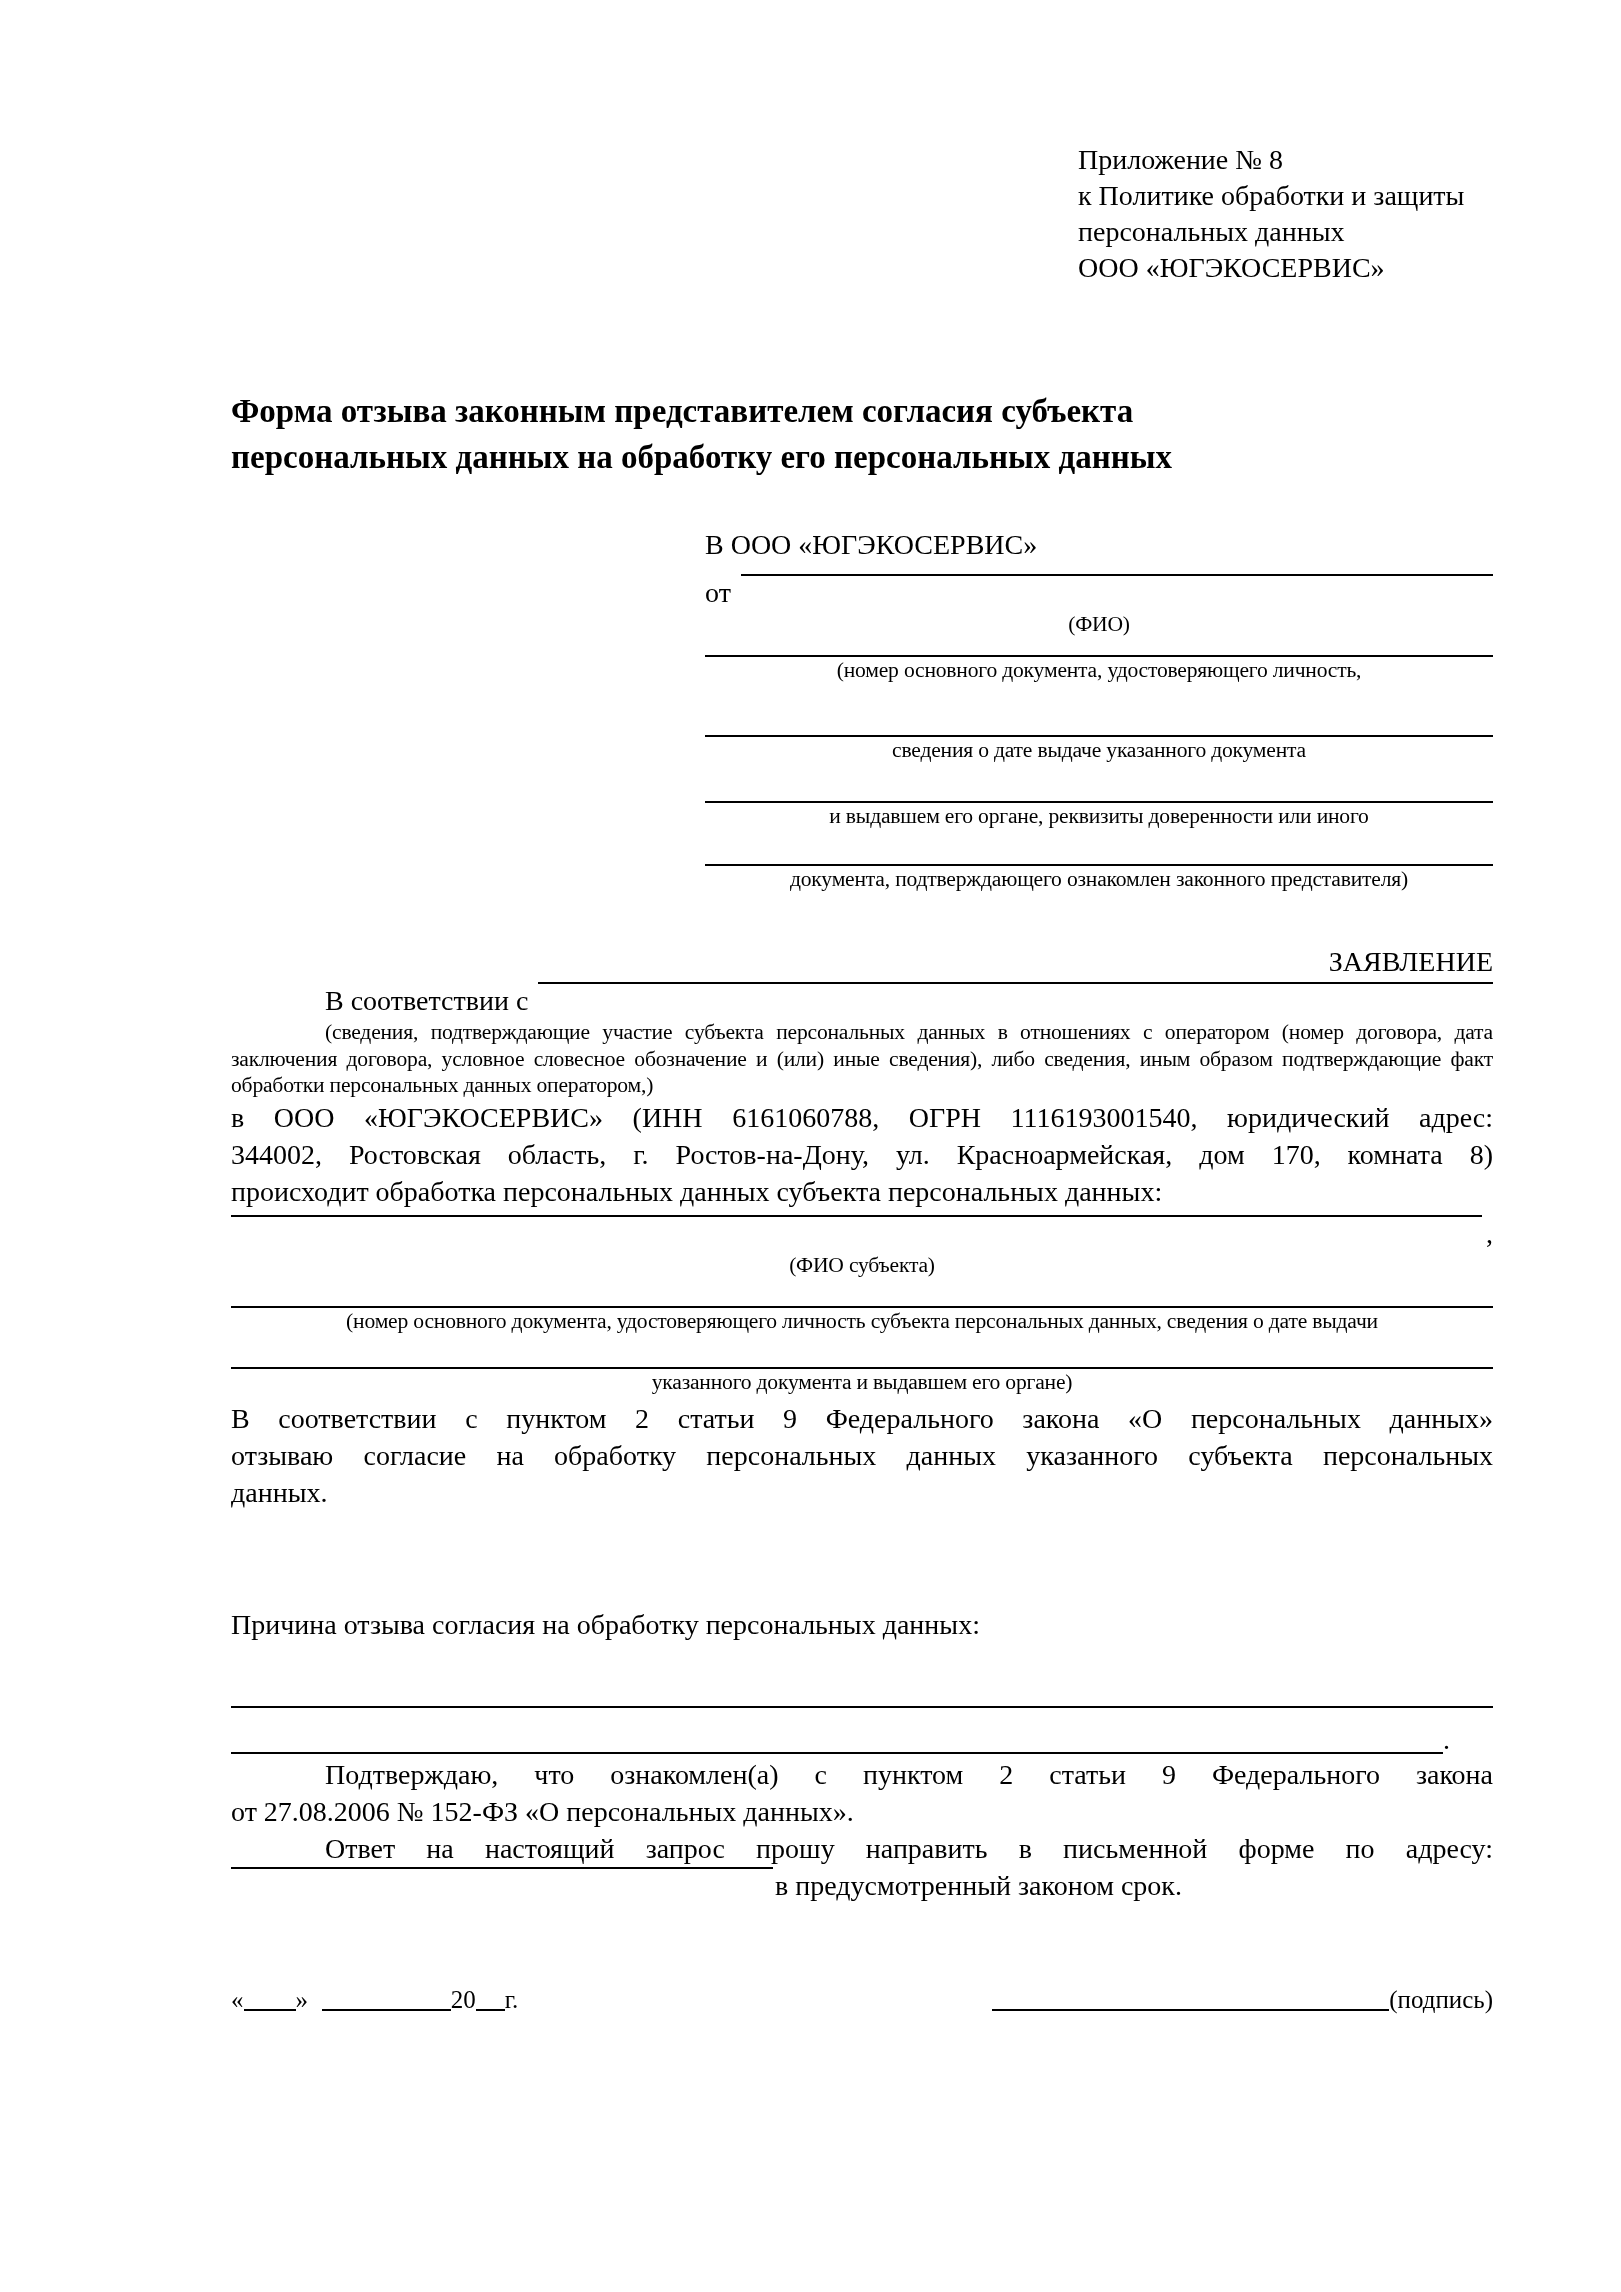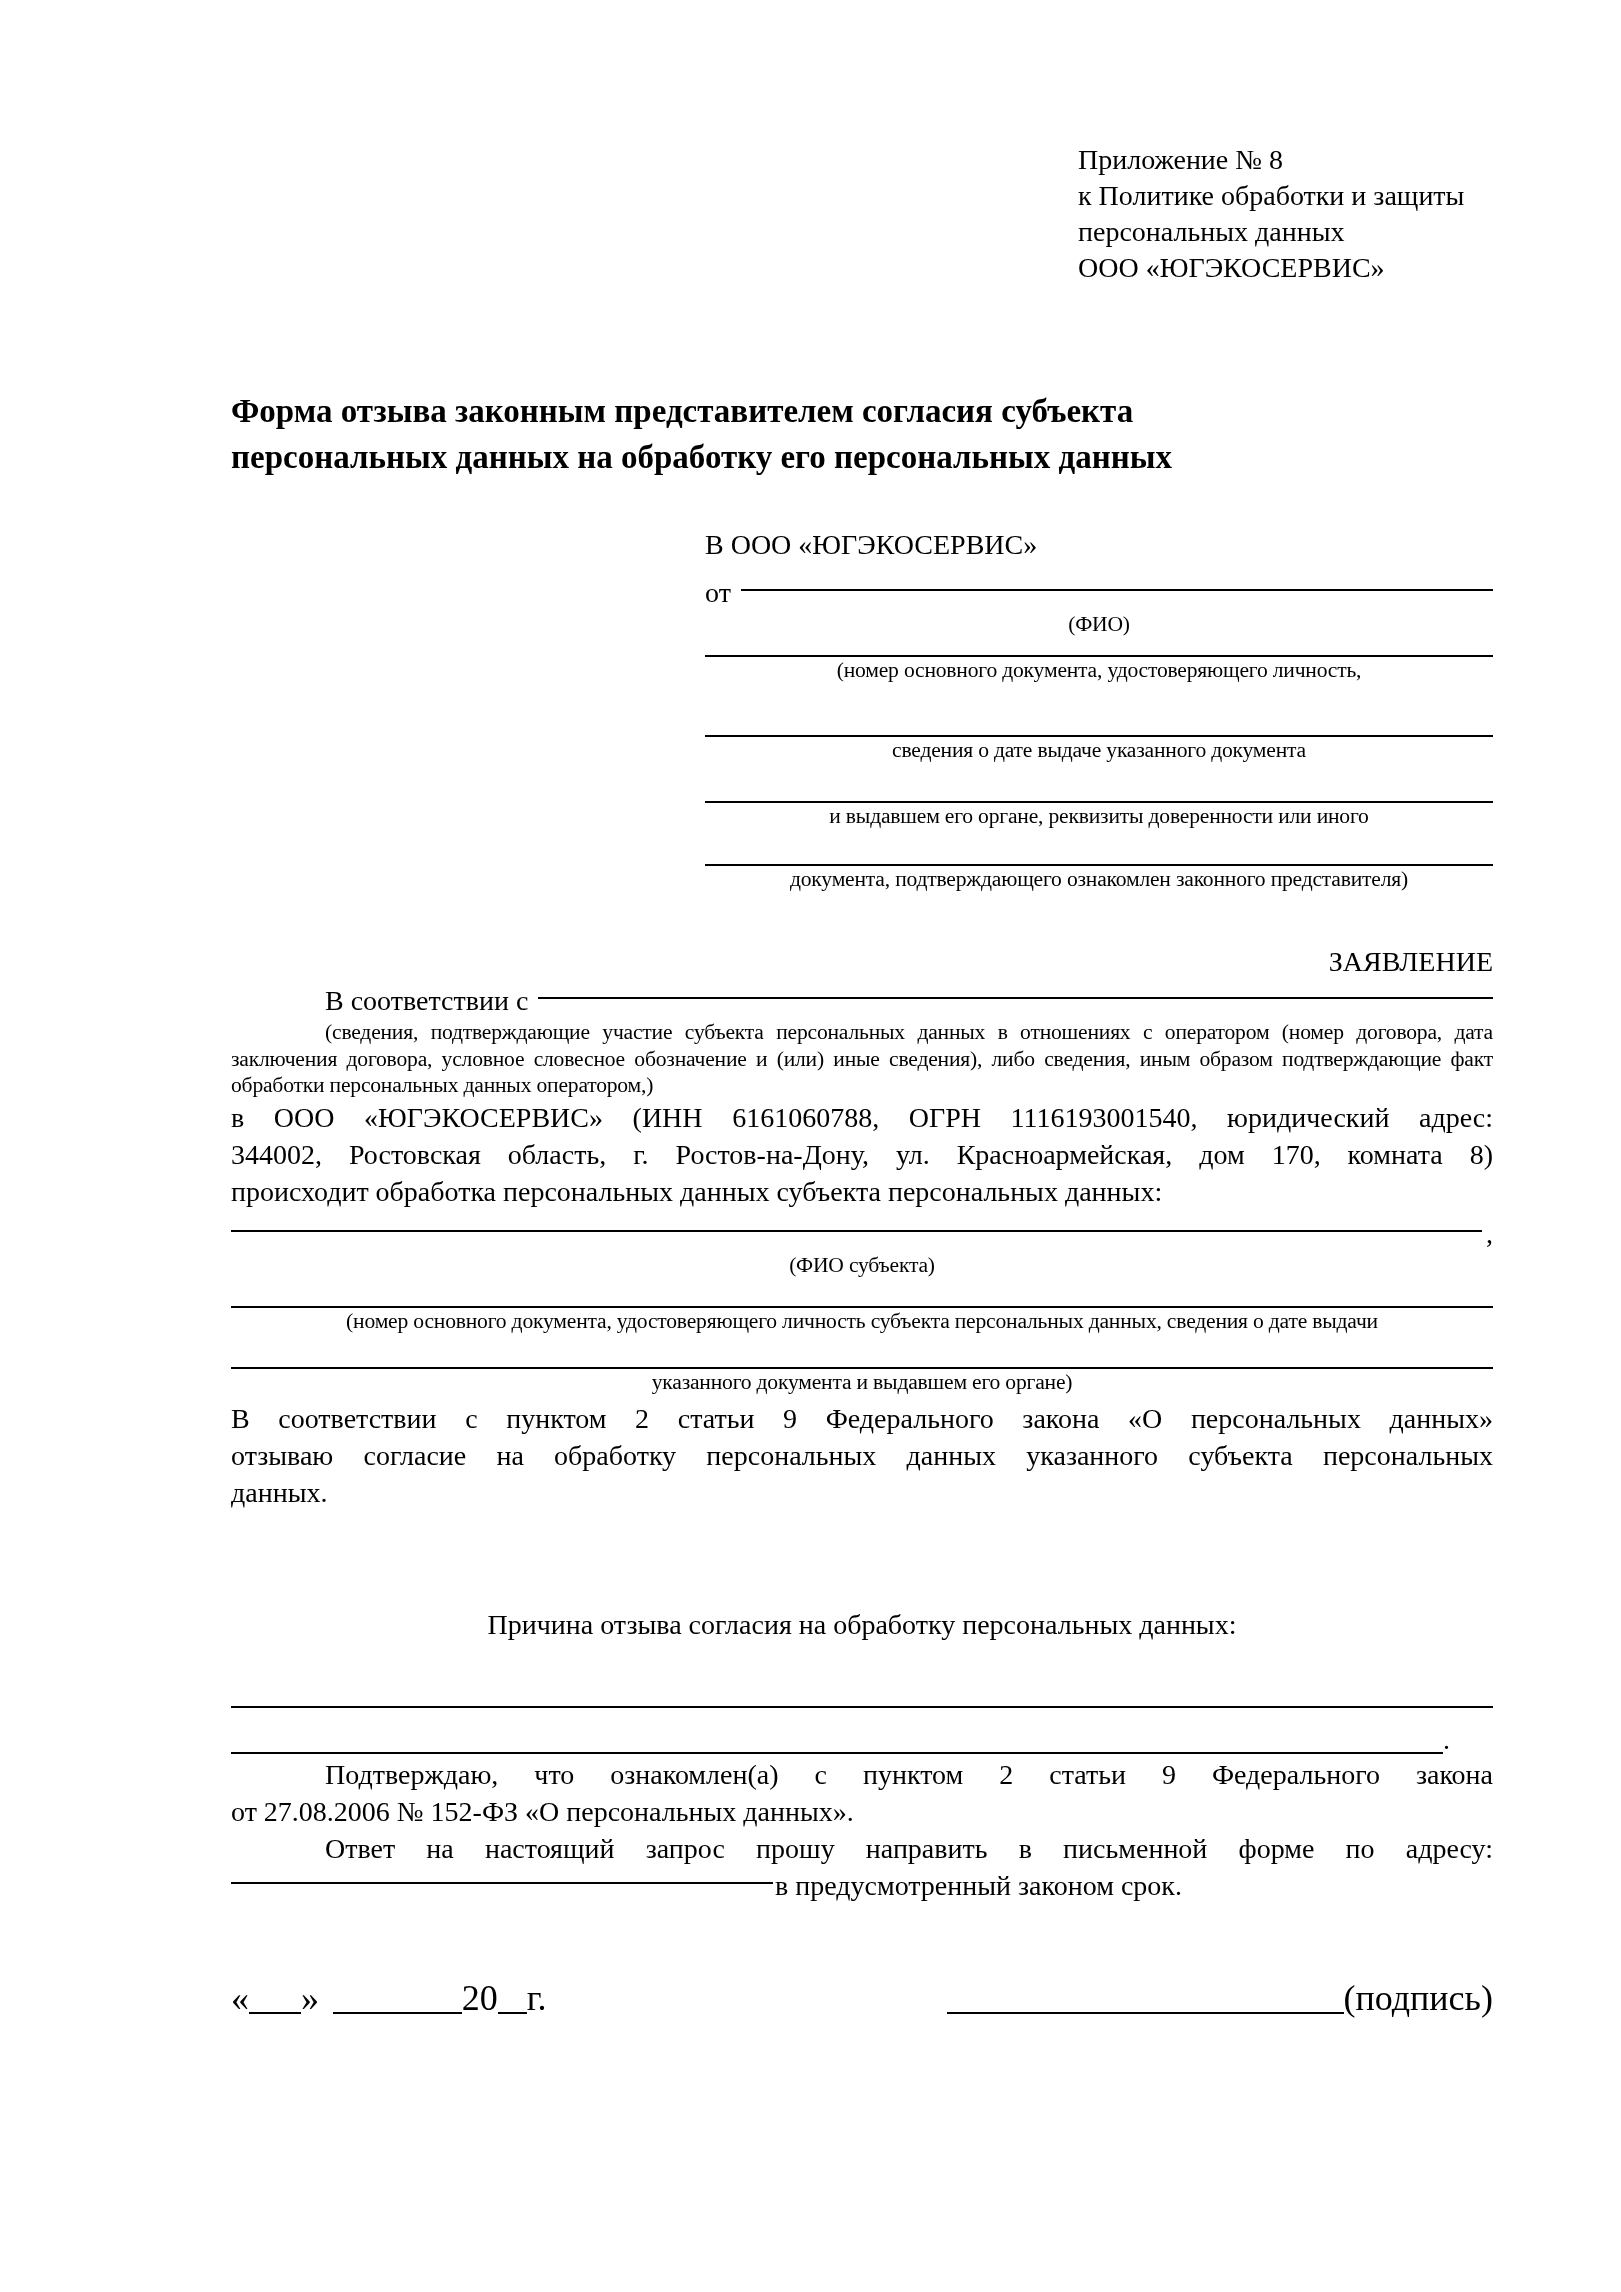--- a/index.html
+++ b/index.html
@@ -17,21 +17,21 @@
 
   
   .header-note{margin-top:142px;margin-left:847px;font-size:28px;line-height:36px;}
 
   
   .doc-title{margin-top:102px;font-size:33px;line-height:46px;font-weight:bold;text-align:left;}
 
   
   .addr{margin-left:474px;width:788px;margin-top:46px;}
   .addr-to{font-size:28px;line-height:37px;}
-  .row{display:flex;align-items:center;}
+  .row{display:flex;align-items:flex-start;}
   .fill{flex:1;border-bottom:2.9px solid #000;margin:0 0 4.9px 9.8px;height:0;}
   .from-row{margin-top:10.8px;font-size:28px;line-height:37px;}
   .rule{height:15.7px;border-bottom:2.9px solid #000;}
   .f1 .rule{margin-top:2px;}
   .f2 .rule{margin-top:36px;}
   .f3 .rule{margin-top:21.6px;}
   .f4 .rule{margin-top:18.6px;}
 
   
   .statement-heading{margin-top:51px;font-size:28px;line-height:37px;text-align:right;}
@@ -50,21 +50,21 @@
   .reason-row .fill{margin-left:7.8px;}
   .blank1{margin-top:41px;}
   .blank2-row{margin-top:17.6px;font-size:28px;line-height:28px;align-items:flex-end;}
   .rule2{display:inline-block;width:1212px;border-bottom:2.9px solid #000;height:15.7px;}
   .confirm{margin-top:2px;}
   .pl-indent{padding-left:0;text-indent:94px;}
   .term-row{font-size:28px;line-height:37px;}
   .fill-fixed{flex:0 0 542px;border-bottom:2.9px solid #000;height:0;margin:0 2px 4.9px 0;}
 
   
-  .bottom-row{display:flex;justify-content:space-between;margin-top:76px;font-size:36px;line-height:37px;}
+  .bottom-row{display:flex;justify-content:space-between;margin-top:76px;font-size:25px;line-height:37px;}
   .u{display:inline-block;position:relative;top:3.9px;height:25.5px;border-bottom:2.9px solid #000;}
   .u1{width:52px;}
   .u2{width:129px;margin-left:13.7px;}
   .u3{width:29px;}
   .u-sig{width:397px;}
 </style>
 </head>
 <body>
 
 <div class="page">

